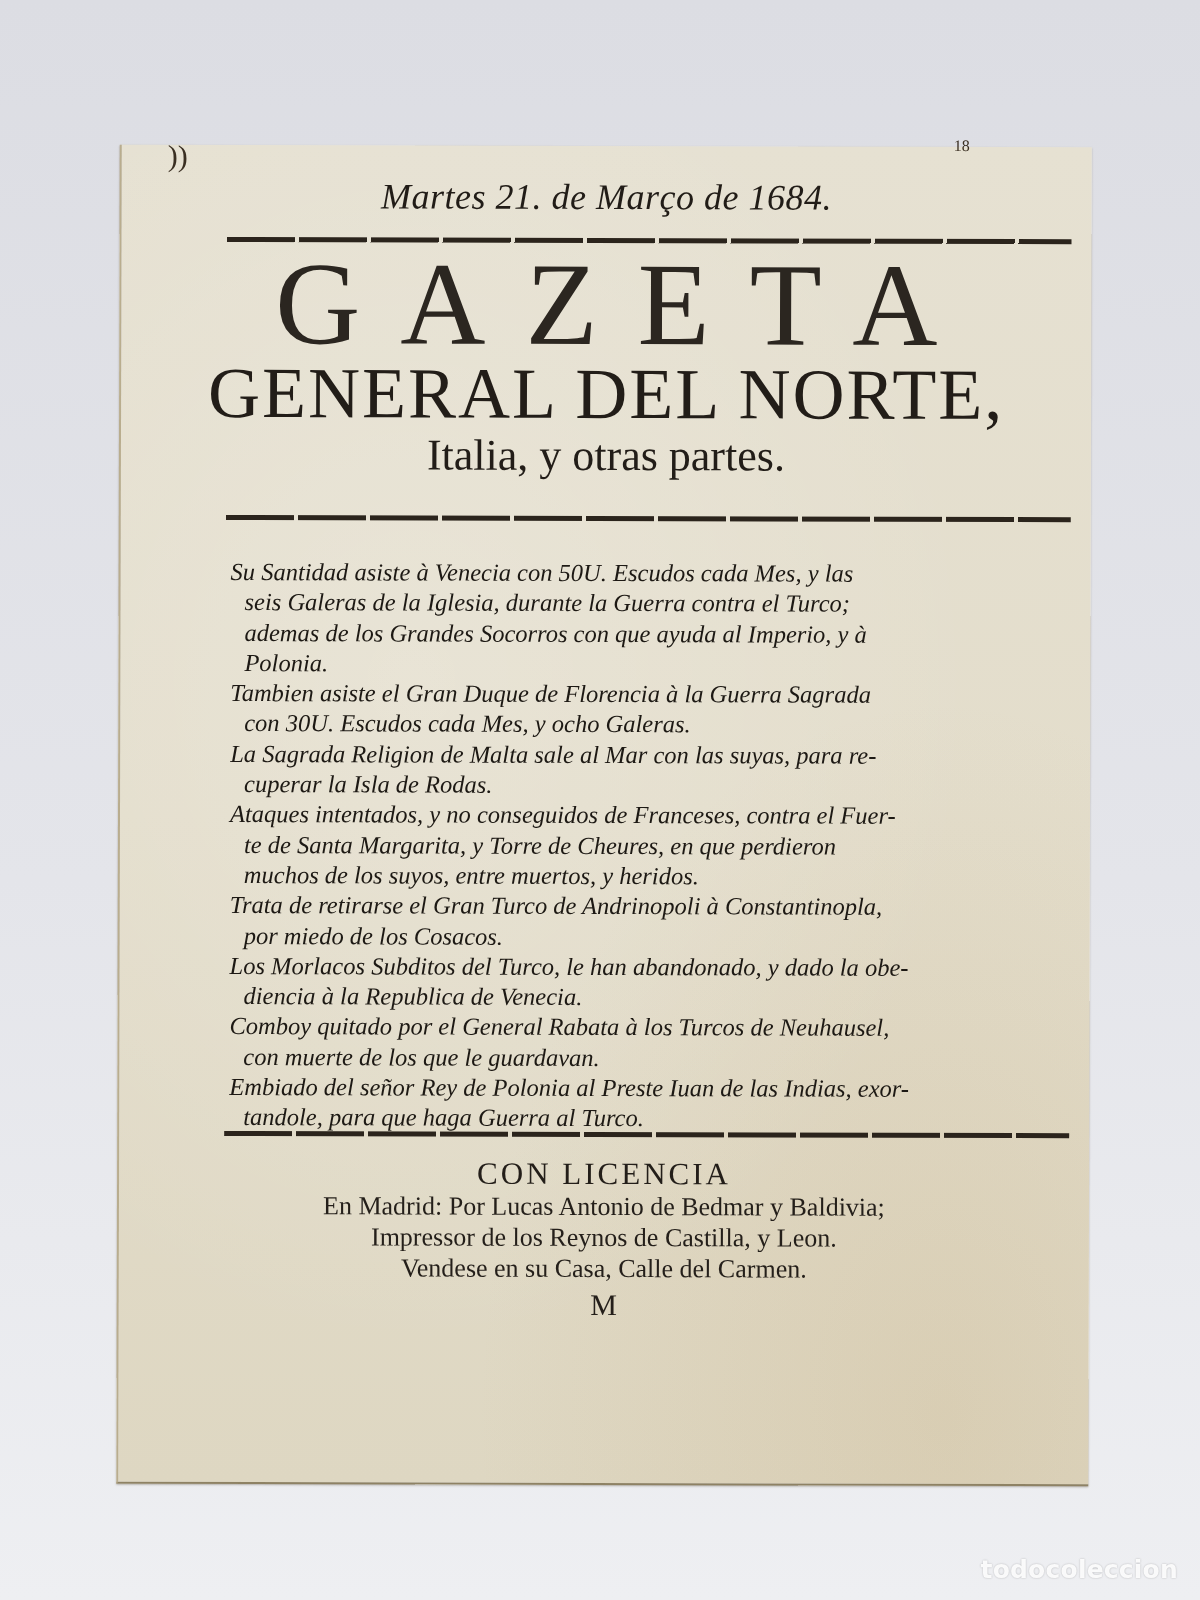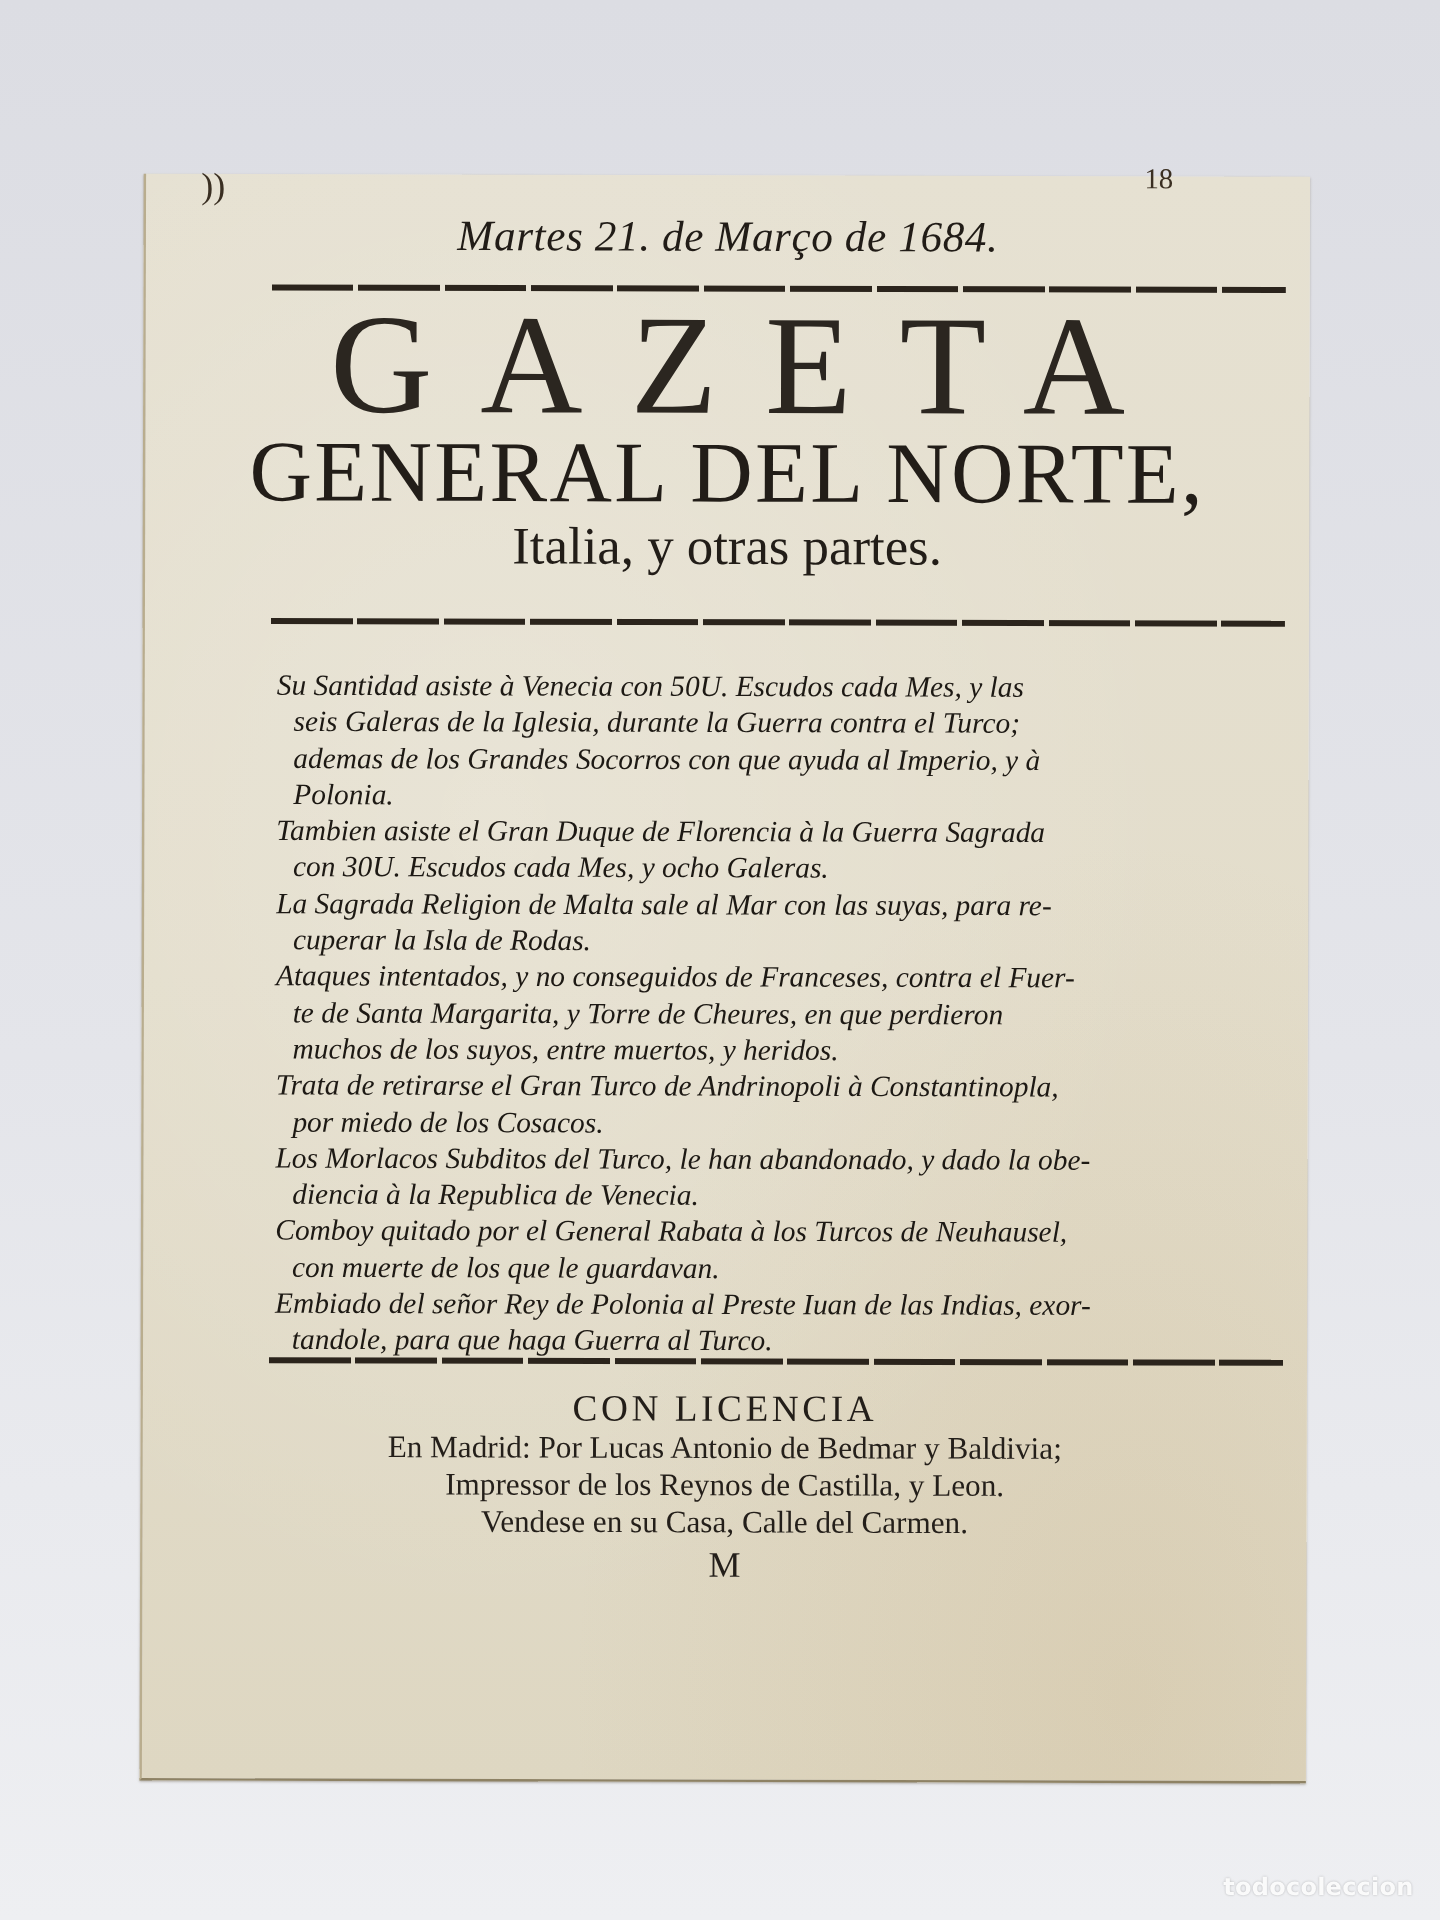--- a/index.html
+++ b/index.html
@@ -54,32 +54,32 @@
     font-size: 31px; letter-spacing: 3px; color: #231e19;
   }
   .imprint {
     left: 0; width: 970px; text-align: center; font-size: 26px; color: #241f1a;
   }
   .signature {
     left: 0; width: 970px; top: 1142px; text-align: center; font-size: 30px; color: #241f1a;
   }
   .watermark {
     position: absolute; right: 22px; bottom: 16px;
-    font-family: "DejaVu Sans", sans-serif; font-weight: bold; font-size: 20px;
+    font-family: "DejaVu Sans", sans-serif; font-weight: bold; font-size: 25px;
     color: rgba(255,255,255,0.92); text-shadow: 0 0 2px rgba(0,0,0,0.25);
     letter-spacing: 0.2px;
   }
 </style>
 </head>
 <body>
 
 <div class="paper">
 
   <span class="abs margin-mark" style="left:46px; top:-6px;">))</span>
-  <span class="abs margin-mark" style="left:832px; top:-10px; font-size:24px;">18</span>
+  <span class="abs margin-mark" style="left:832px; top:-10px; font-size:16px;">18</span>
 
   <div class="abs date-line">Martes 21. de Março de 1684.</div>
 
   <div class="abs rule" style="top:92px;"></div>
 
   <div class="abs title">GAZETA</div>
   <div class="abs subtitle">GENERAL DEL NORTE,</div>
   <div class="abs subtitle2">Italia, y otras partes.</div>
 
   <div class="abs rule" style="top:370px;"></div>

